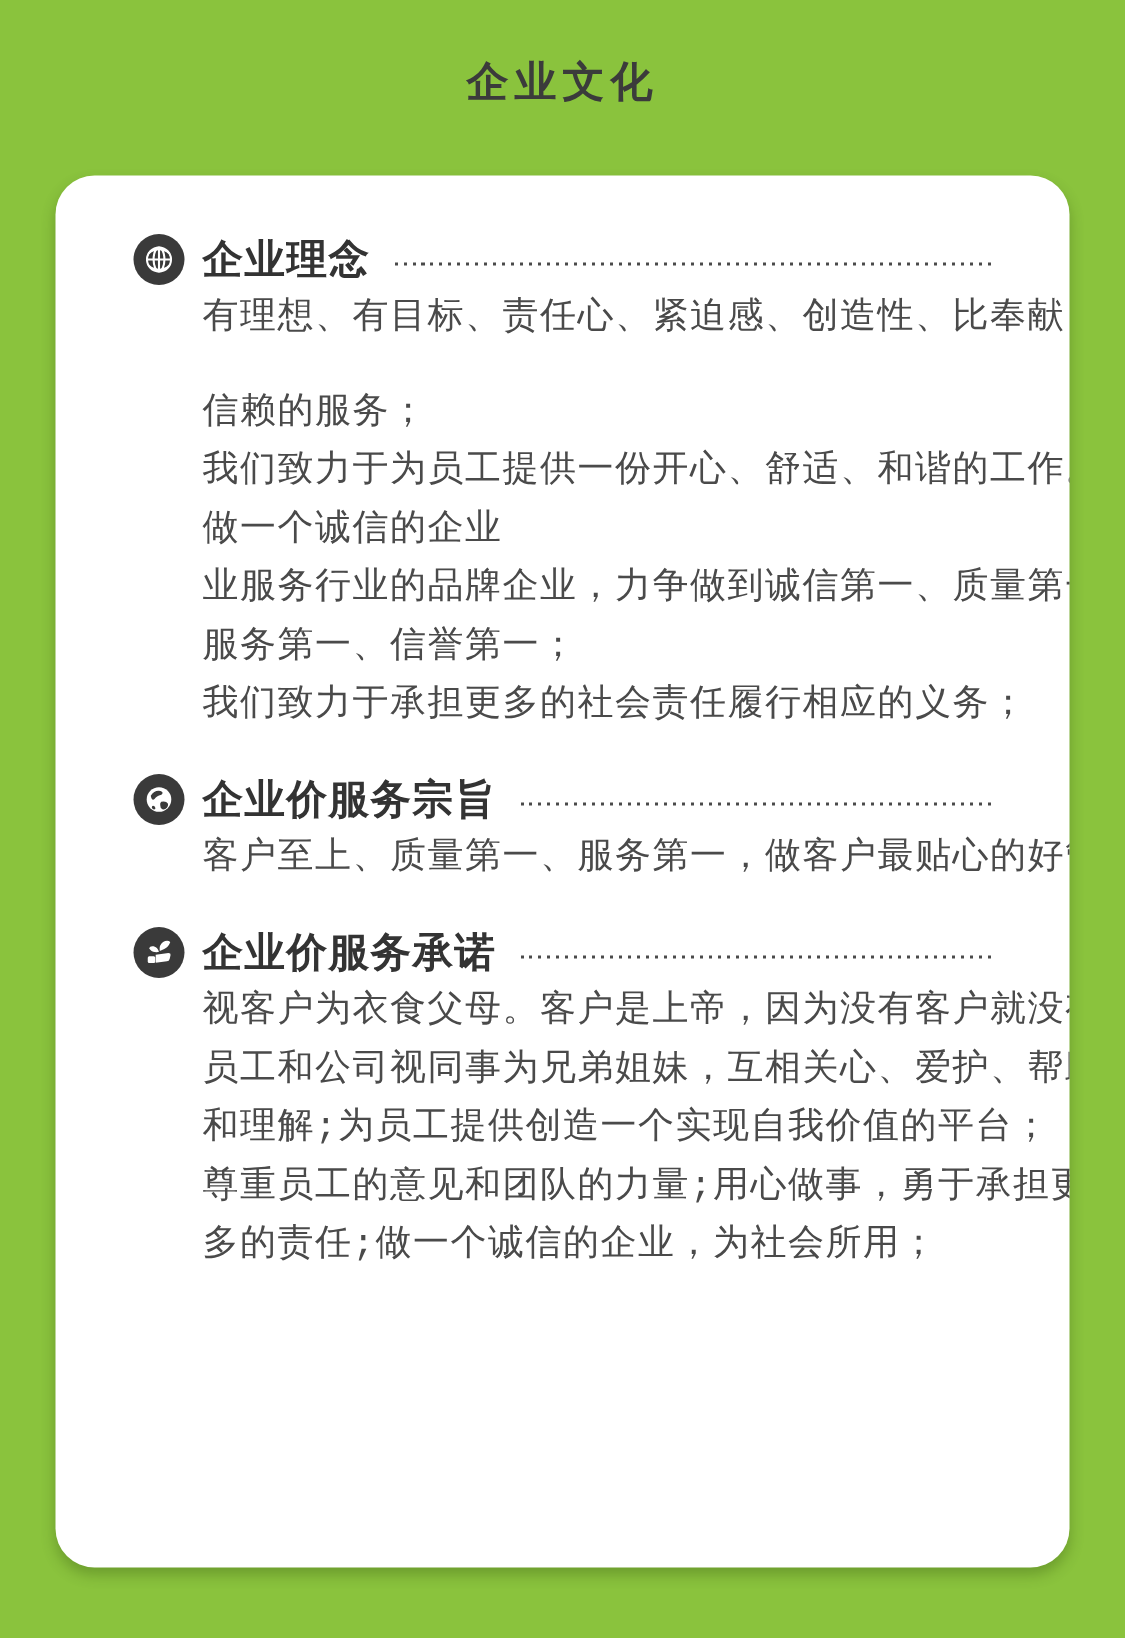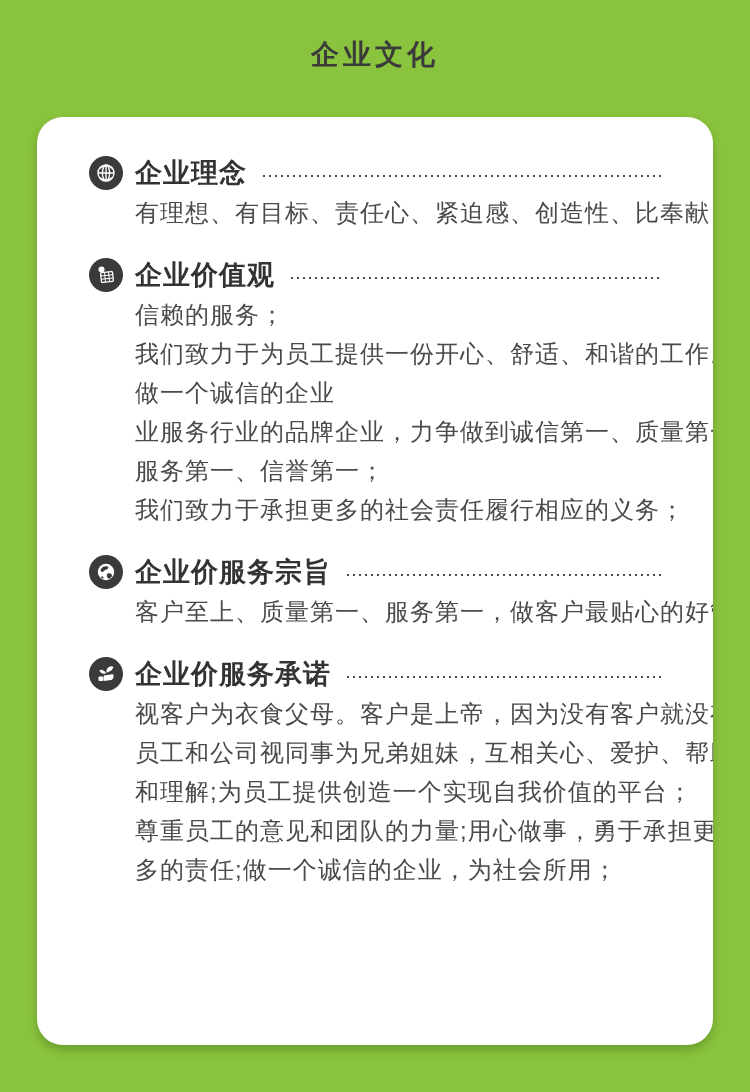--- a/index.html
+++ b/index.html
@@ -26,21 +26,21 @@
     top: 117px;
     width: 676px;
     height: 928px;
     box-sizing: border-box;
     background: #ffffff;
     border-radius: 26px;
     box-shadow: 0 5px 9px rgba(40, 70, 10, 0.30);
     padding: 37px 52px 30px 52px;
     overflow: hidden;
   }
-  .section { margin-top: 24px; }
+  .section { margin-top: 24px; font-family: Liberation Mono, monospace; }
   .section:first-child { margin-top: 0; }
   .sec-head {
     display: flex;
     align-items: center;
     height: 38px;
   }
   .icon-circle {
     flex: 0 0 34px;
     width: 34px;
     height: 34px;
@@ -102,36 +102,20 @@
       </span>
       <h2 class="sec-title">企业理念</h2>
       <span class="leader"></span>
     </div>
     <div class="sec-body">
         <div class="line">有理想、有目标、责任心、紧迫感、创造性、比奉献；</div>
       </div>
   </div>
 
   <div class="section">
-    <div class="sec-head">
-      <span class="icon-circle">
-        <svg width="24" height="24" viewBox="0 0 24 24">
-          <circle cx="7.5" cy="6.5" r="3" fill="#ffffff"></circle>
-          <g transform="rotate(-6 13 14)">
-            <rect x="7" y="9" width="12" height="10" rx="1.2" fill="none" stroke="#ffffff" stroke-width="1.3"></rect>
-            <line x1="11" y1="9" x2="11" y2="19" stroke="#ffffff" stroke-width="1"></line>
-            <line x1="15" y1="9" x2="15" y2="19" stroke="#ffffff" stroke-width="1"></line>
-            <line x1="7" y1="12.3" x2="19" y2="12.3" stroke="#ffffff" stroke-width="1"></line>
-            <line x1="7" y1="15.6" x2="19" y2="15.6" stroke="#ffffff" stroke-width="1"></line>
-          </g>
-        </svg>
-      </span>
-      <h2 class="sec-title">企业价值观</h2>
-      <span class="leader"></span>
-    </div>
     <div class="sec-body">
         <div class="line">信赖的服务；</div>
         <div class="line">我们致力于为员工提供一份开心、舒适、和谐的工作。</div>
         <div class="line">做一个诚信的企业</div>
         <div class="line">业服务行业的品牌企业，力争做到诚信第一、质量第一、</div>
         <div class="line">服务第一、信誉第一；</div>
         <div class="line">我们致力于承担更多的社会责任履行相应的义务；</div>
       </div>
   </div>
 

